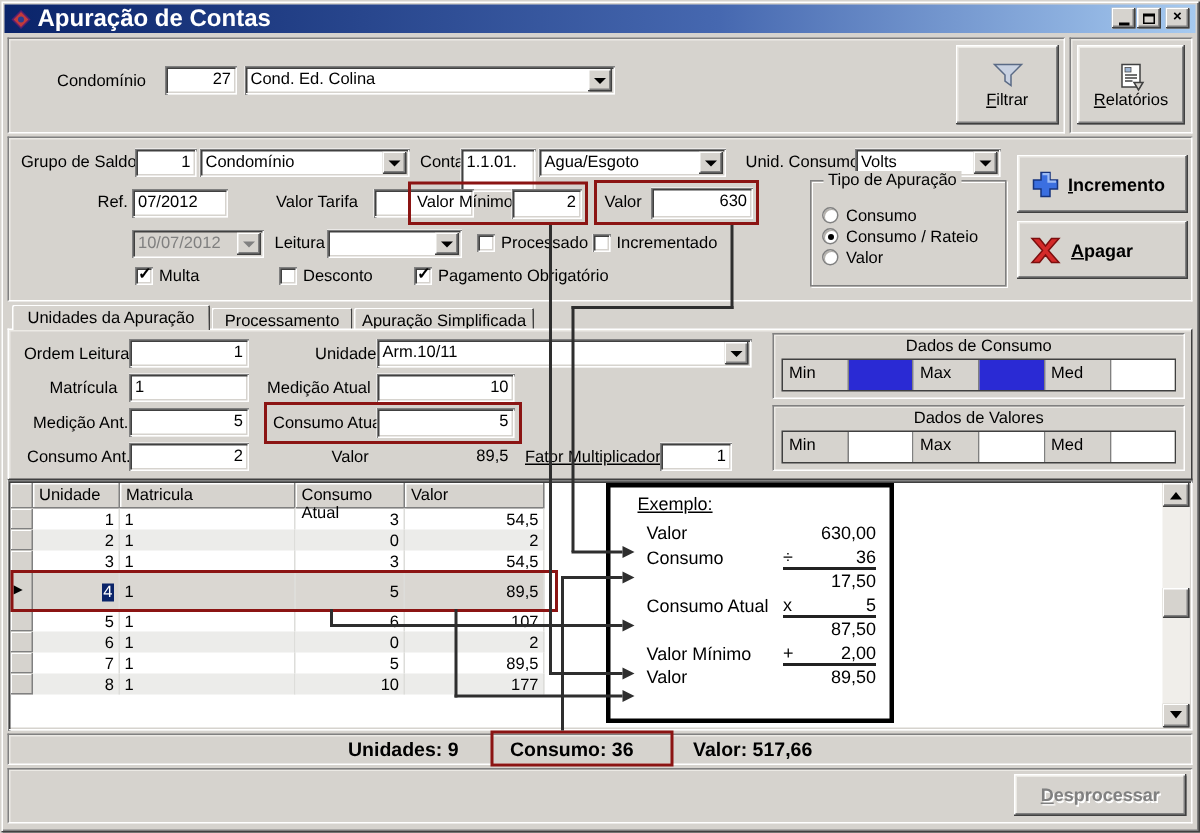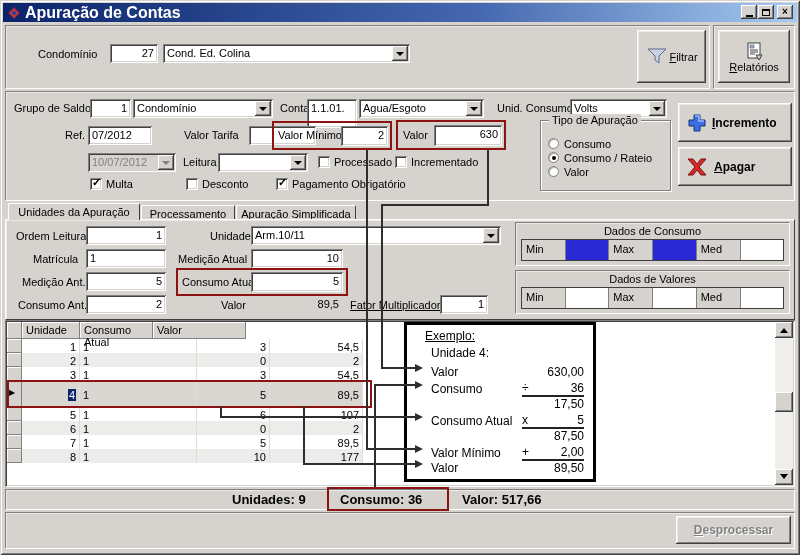--- a/index.html
+++ b/index.html
@@ -140,21 +140,21 @@
 
   <div class="gpanel" style="left:5px;top:25px;width:705px;height:64px;"></div>
   <div class="lbl" style="left:38px;top:48px;">Condomínio</div>
   <div class="fld r" style="left:110px;top:44px;width:48px;height:19px;">27</div>
   <div class="combo" style="left:163px;top:44px;width:247px;height:19px;">
     <span>Cond. Ed. Colina</span>
     <div class="cbtn">
         <div class="carr"></div>
       </div>
   </div>
-  <div class="btn" style="left:637px;top:30px;width:69px;height:53px;flex-direction:row;">
+  <div class="btn" style="left:637px;top:30px;width:69px;height:53px;flex-direction:column;">
     <svg width="24" height="20">
       <path d="M3 2 L21 2 L14 9 L14 16 L10 13 L10 9 Z" fill="#C9D2E2" stroke="#5A6A85"></path>
     </svg>
     <span class="ak">Filtrar</span>
   </div>
   <div class="gpanel" style="left:713px;top:25px;width:82px;height:64px;"></div>
   <div class="btn" style="left:718px;top:30px;width:72px;height:53px;flex-direction:column;">
     <svg width="22" height="20">
       <rect x="5" y="2" width="12" height="15" fill="#fff" stroke="#404040"></rect>
       <rect x="7" y="4" width="4" height="3" fill="#9FB6D4" stroke="#404040" stroke-width="0.5"></rect>
@@ -303,20 +303,21 @@
     <div class="dcell-f"></div>
     <div class="dcell-l">Med</div>
     <div class="dcell-f"></div>
   </div>
 
   <div class="gridpanel" style="left:5px;top:320px;width:790px;height:167px;"></div>
   <div class="abs" style="left:7px;top:322px;width:768px;height:163px;overflow:hidden;">
     <div class="ghead-row" id="grid-header">
       <div class="gm" style="height:17px;"></div>
     <div class="gh c0" style="justify-content: flex-start;">Unidade</div>
+        <div class="gh c1" style="justify-content: flex-start;">Matricula</div>
         <div class="gh c2" style="justify-content: flex-start;">Consumo Atual</div>
         <div class="gh c3" style="justify-content: flex-start;">Valor</div>
       </div>
     <div id="grid-body">
         <div class="grow">
           <div class="gm"></div>
           <div class="gc c0">1</div>
           <div class="gc c1">1</div>
           <div class="gc c2">3</div>
           <div class="gc c3">54,5</div>
@@ -379,21 +380,20 @@
         <div class="tri-up"></div>
       </div>
     <div class="sb-thumb" style="top:70px;"></div>
     <div class="sb-btn" style="bottom:0;">
         <div class="tri-dn"></div>
       </div>
   </div>
 
   <div class="exemplo" style="left:404px;top:322px;width:192px;height:160px;">
     <div class="ex-title">Exemplo:</div>
-    <div class="ex-sub">Unidade 4:</div>
     <div class="ex-row" style="margin-top:4px;">
       <span class="ex-l">Valor</span>
         <span class="ex-sp"></span>
       <span class="ex-grp">
           <span class="ex-op"></span>
           <span class="ex-v">630,00</span>
         </span>
     </div>
     <div class="ex-row" style="margin-top:2px;">
       <span class="ex-l">Consumo</span>

